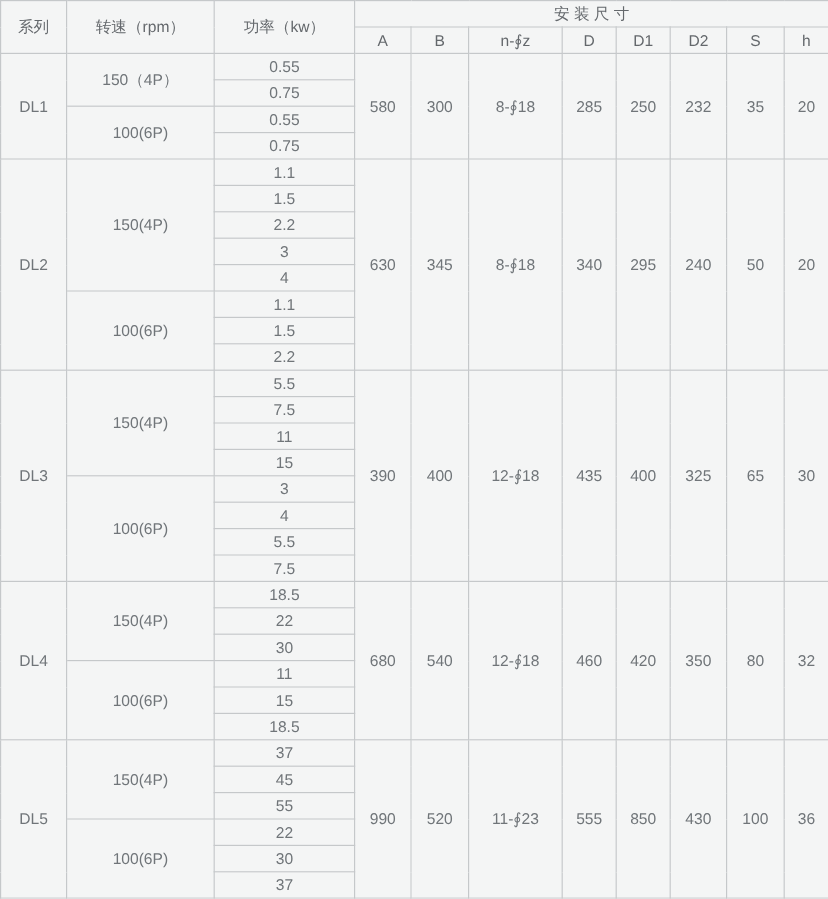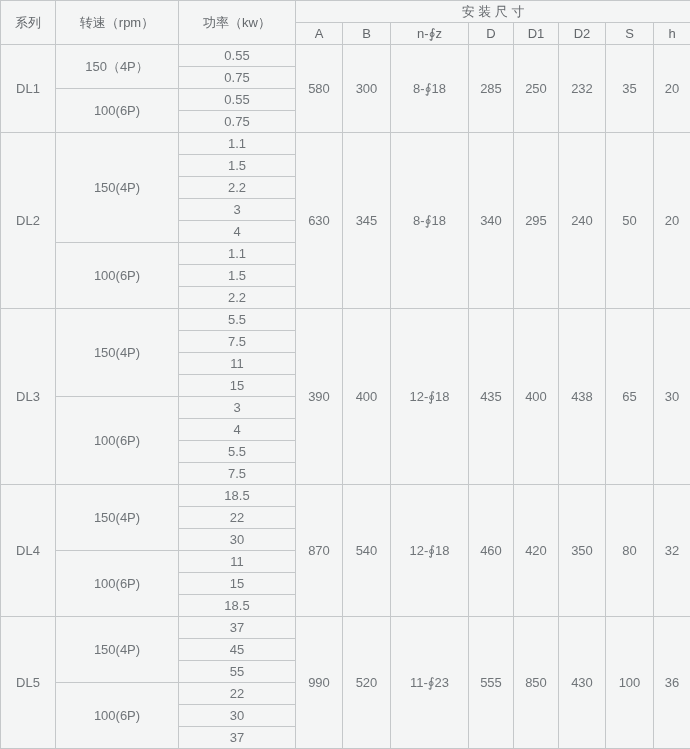--- a/index.html
+++ b/index.html
@@ -144,21 +144,21 @@
         </tr>
         <tr>
           <td rowspan="8">DL3</td>
           <td rowspan="4">150(4P)</td>
           <td>5.5</td>
           <td rowspan="8">390</td>
           <td rowspan="8">400</td>
           <td rowspan="8">12-∮18</td>
           <td rowspan="8">435</td>
           <td rowspan="8">400</td>
-          <td rowspan="8">438</td>
+          <td rowspan="8">325</td>
           <td rowspan="8">65</td>
           <td rowspan="8">30</td>
         </tr>
         <tr>
           <td>7.5</td>
         </tr>
         <tr>
           <td>11</td>
         </tr>
         <tr>
@@ -174,21 +174,21 @@
         <tr>
           <td>5.5</td>
         </tr>
         <tr>
           <td>7.5</td>
         </tr>
         <tr>
           <td rowspan="6">DL4</td>
           <td rowspan="3">150(4P)</td>
           <td>18.5</td>
-          <td rowspan="6">870</td>
+          <td rowspan="6">680</td>
           <td rowspan="6">540</td>
           <td rowspan="6">12-∮18</td>
           <td rowspan="6">460</td>
           <td rowspan="6">420</td>
           <td rowspan="6">350</td>
           <td rowspan="6">80</td>
           <td rowspan="6">32</td>
         </tr>
         <tr>
           <td>22</td>

